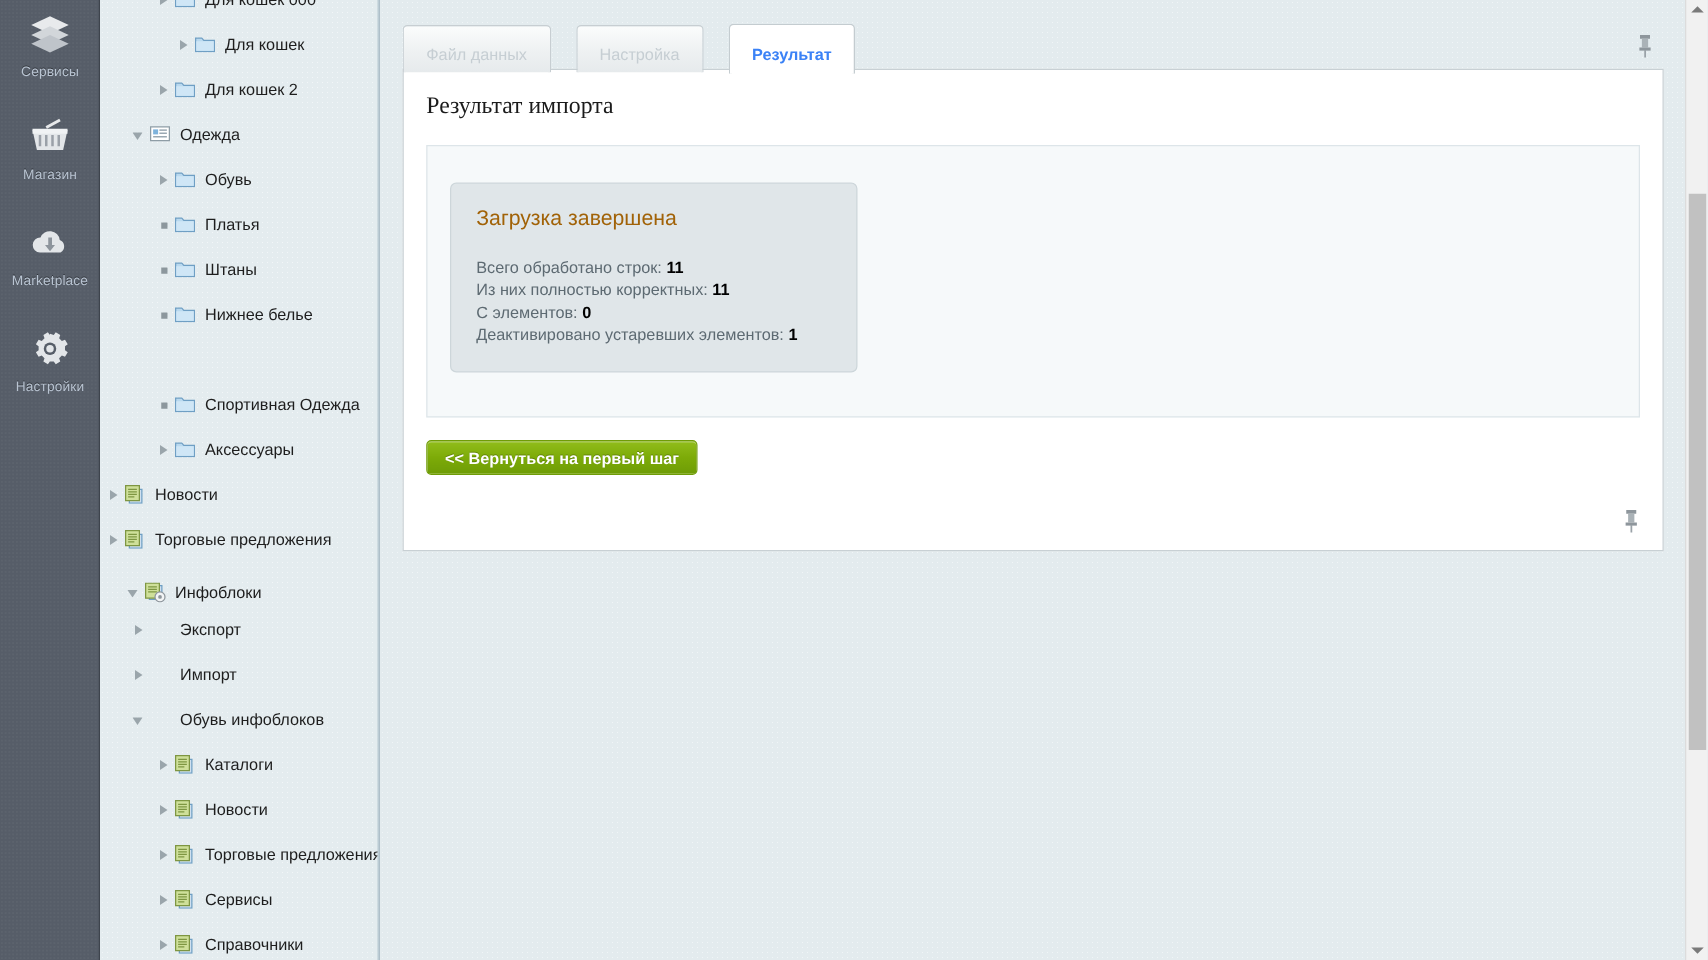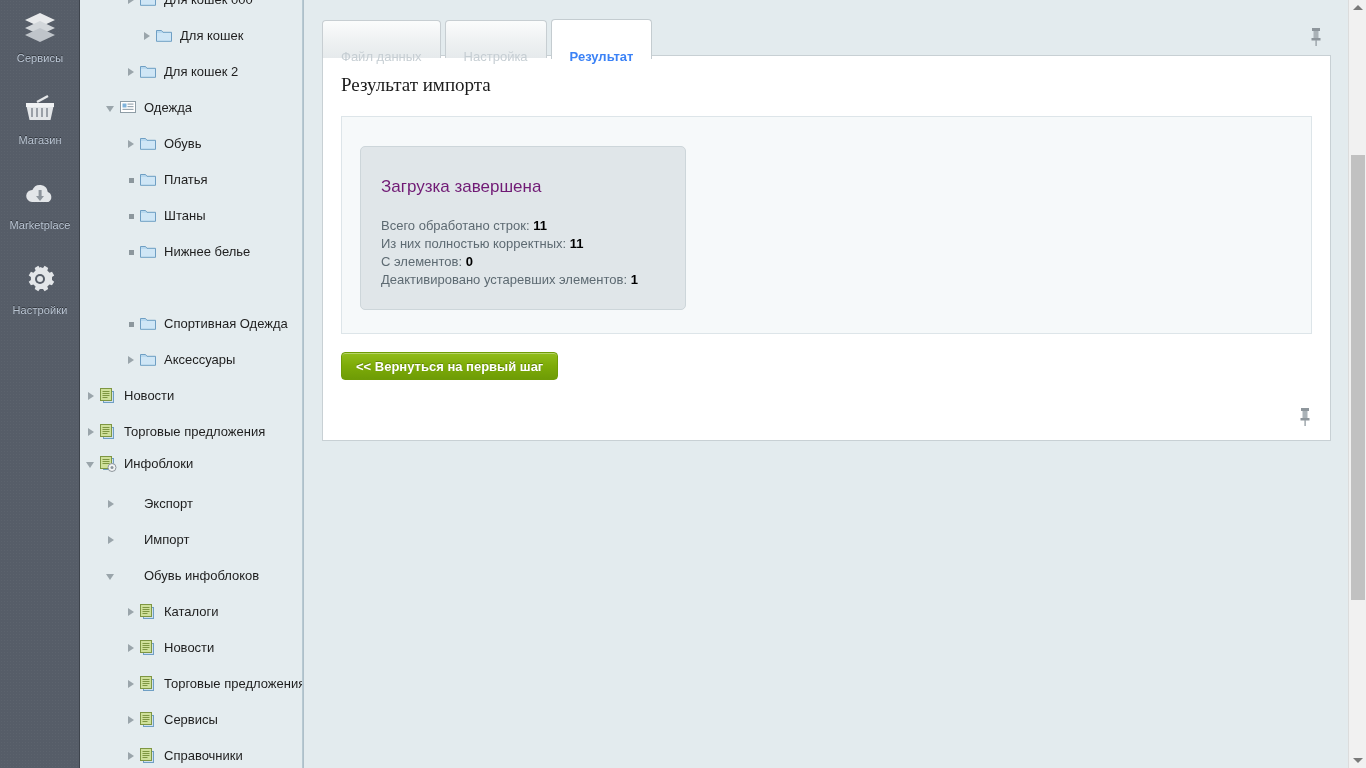--- a/index.html
+++ b/index.html
@@ -131,22 +131,22 @@
   #tab-strip {
     position: relative;
     height: 38px;
     padding-left: 0;
     z-index: 3;
   }
   .tab {
     display: inline-block;
     height: 38px;
     line-height: 38px;
-    padding: 17px 18px;
-    margin-right: 4px;
+    padding: 4px 18px;
+    margin-right: 20px;
     font-size: 13px;
     border: 1px solid #c7ced2;
     border-bottom: none;
     border-radius: 4px 4px 0 0;
     background: linear-gradient(to bottom, #fbfcfc 0%, #eef1f2 55%, #e6eaec 100%);
     color: #c3cbd0;
     position: relative;
     cursor: pointer;
     vertical-align: bottom;
     user-select: none;
@@ -195,22 +195,22 @@
     position: absolute;
     left: 18px; top: 29px;
     width: 326px;
     background: #e0e6e9;
     border: 1px solid #cdd6da;
     border-radius: 5px;
     padding: 18px 20px 20px 20px;
   }
   #result-heading {
     font-size: 17px;
-    color: #701a75;
-    margin: 12px 0 20px 0;
+    color: #a16207;
+    margin: 0 0 20px 0;
     font-weight: normal;
   }
   .stat-line {
     font-size: 13px;
     color: #5d6a72;
     line-height: 18px;
     white-space: nowrap;
   }
   .stat-line b { color: #000000; }
 
@@ -380,21 +380,21 @@
     <div class="tree-item" style="position: absolute; left: 0px; right: 0px; top: 414px;"><span style="display:inline-block;width:4px;height:36px;"></span><span class="tw collapsed"></span><span class="ticon"><svg width="16" height="15" viewBox="0 0 16 15">
           <rect x="3.5" y="3.5" width="10" height="11" fill="#cfe0ef" stroke="#6f9fc4" stroke-width="1"></rect>
           <rect x="0.5" y="0.5" width="11" height="12" fill="#cfe09a" stroke="#7e9642" stroke-width="1"></rect>
           <g fill="#7e9642">
             <rect x="2.5" y="3" width="7" height="1"></rect>
             <rect x="2.5" y="5" width="7" height="1"></rect>
             <rect x="2.5" y="7" width="7" height="1"></rect>
             <rect x="2.5" y="9" width="5" height="1"></rect>
           </g>
         </svg></span><span class="tlabel">Торговые предложения</span></div>
-    <div class="tree-item" style="position: absolute; left: 0px; right: 0px; top: 446px;"><span style="display:inline-block;width:4px;height:36px;"></span><span class="tw expanded"></span><span class="ticon"><svg width="17" height="16" viewBox="0 0 17 16">
+    <div class="tree-item" style="position: absolute; left: 0px; right: 0px; top: 456px; padding-left: 16px;"><span style="display:inline-block;width:4px;height:36px;"></span><span class="tw expanded"></span><span class="ticon"><svg width="17" height="16" viewBox="0 0 17 16">
           <rect x="3.5" y="2.5" width="10" height="11" fill="#cfe0ef" stroke="#6f9fc4" stroke-width="1"></rect>
           <rect x="0.5" y="0.5" width="11" height="12" fill="#cfe09a" stroke="#7e9642" stroke-width="1"></rect>
           <g fill="#7e9642">
             <rect x="2.5" y="3" width="7" height="1"></rect>
             <rect x="2.5" y="5" width="7" height="1"></rect>
             <rect x="2.5" y="7" width="7" height="1"></rect>
           </g>
           <circle cx="12" cy="11.5" r="4" fill="#f2f4f5" stroke="#8e969c" stroke-width="1"></circle>
           <circle cx="12" cy="11.5" r="1.5" fill="#8e969c"></circle>
         </svg></span><span class="tlabel">Инфоблоки</span></div>

